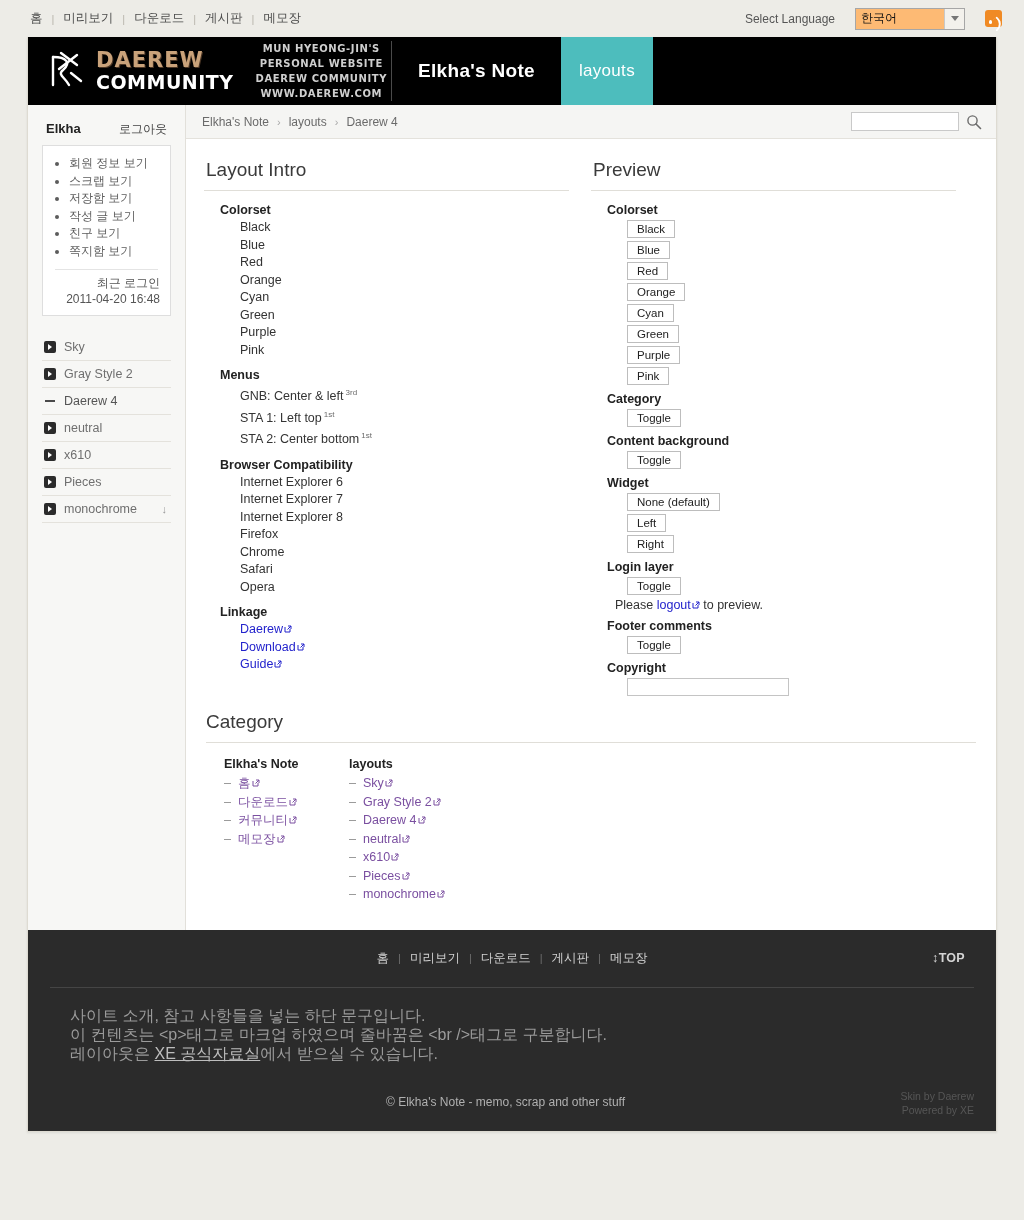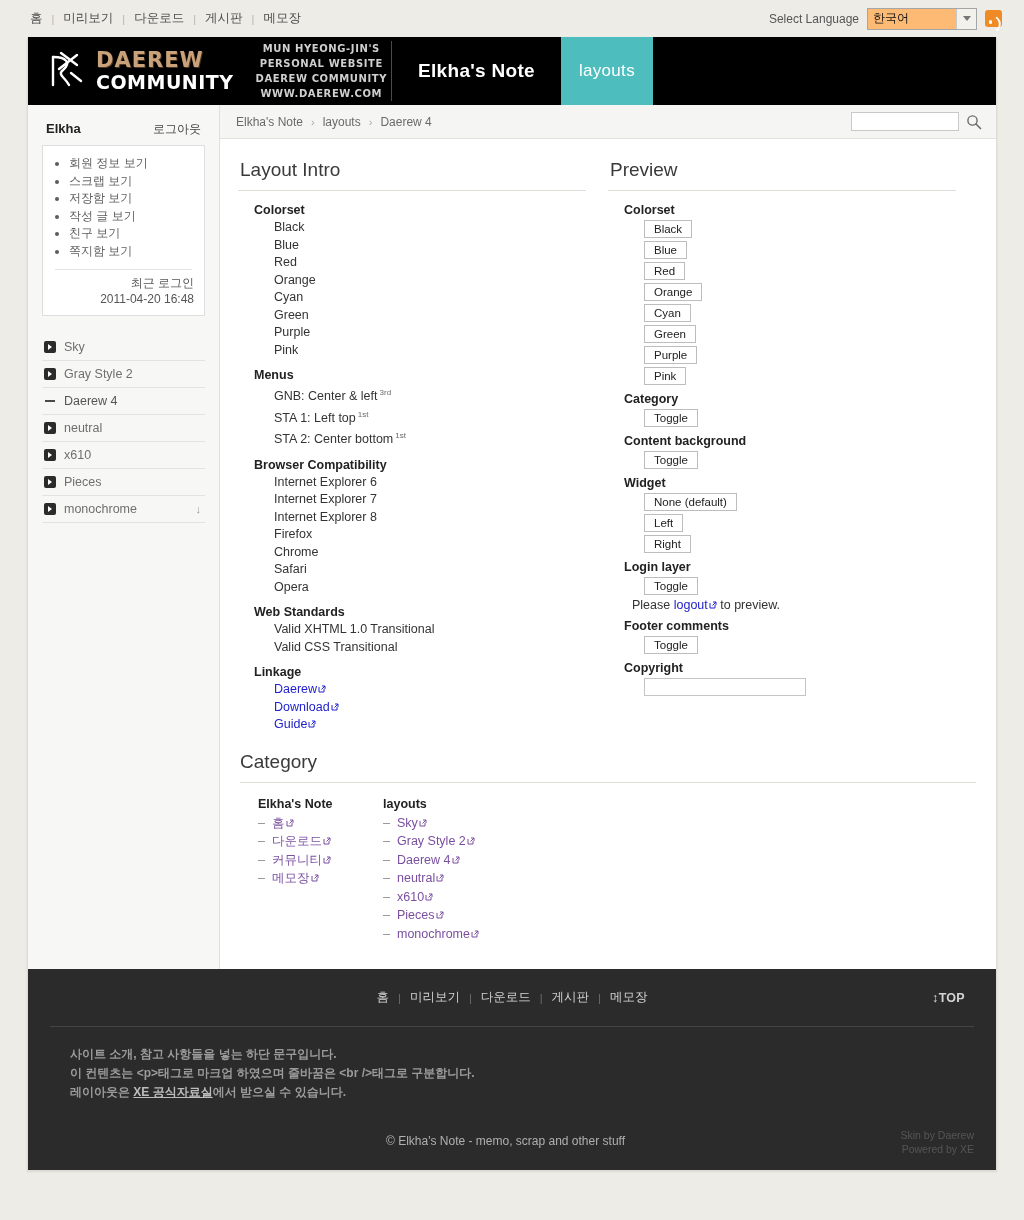--- a/index.html
+++ b/index.html
@@ -19,21 +19,21 @@
     padding: 0 22px 0 30px;
     background: #edece7;
   }
   .topnav { display: flex; align-items: center; gap: 0; }
   .topnav a {
     color: #4b4b4b; text-decoration: none; font-size: 12.5px;
     padding: 0 9px;
   }
   .topnav a:first-child { padding-left: 0; }
   .topnav .sep { color: #b9b6ad; font-size: 11px; }
-  .topright { margin-left: auto; display: flex; align-items: center; gap: 8px; }
+  .topright { margin-left: auto; display: flex; align-items: center; gap: 20px; }
   .lang-label { color: #555; font-size: 12px; }
   .lang-select {
     width: 110px; height: 22px; background: #fdba74;
     border: 1px solid #a6a6a6; display: flex; align-items: center;
     font-size: 12px; color: #111; padding-left: 5px; position: relative;
   }
   .lang-btn {
     position: absolute; right: 0; top: 0; bottom: 0; width: 20px;
     border-left: 1px solid #c8c8c8; background: #f3f1ec;
     display: flex; align-items: center; justify-content: center;
@@ -96,21 +96,21 @@
   }
   .tab-layouts {
     background: #4dbdbd; color: #fff; font-size: 17px;
     display: flex; align-items: center; justify-content: center;
     width: 92px; letter-spacing: .3px;
   }
 
   
   .body-wrap { display: flex; align-items: stretch; }
   .sidebar {
-    width: 192px; background: #f7f7f5; border-right: 1px solid #e2e0da;
+    width: 158px; background: #f7f7f5; border-right: 1px solid #e2e0da;
     padding: 16px 14px 20px 14px;
   }
   .content { flex: 1; background: #fff; }
 
   
   .user-head { display: flex; align-items: baseline; padding: 0 4px 7px 4px; }
   .user-name { font-weight: bold; font-size: 13px; color: #222; }
   .logout-link { margin-left: auto; font-size: 12px; color: #444; text-decoration: none; }
   .user-box { border: 1px solid #dedede; background: #fff; padding: 9px 10px 8px 10px; }
   .user-box ul { margin: 0; padding: 0 0 0 16px; list-style: disc; }
@@ -214,21 +214,21 @@
   .f-nav {
     height: 58px; display: flex; align-items: center; justify-content: center;
     position: relative; border-bottom: 1px solid #454545; margin: 0 22px;
   }
   .f-nav a { color: #d4d4d4; text-decoration: none; font-size: 12.5px; padding: 0 9px; }
   .f-nav .sep { color: #6d6d6d; font-size: 11px; }
   .f-top {
     position: absolute; right: 0; font-size: 10.5px; color: #cfcfcf;
     text-decoration: none; font-weight: bold; letter-spacing: .3px;
   }
-  .f-text { padding: 18px 22px 14px 42px; font-size: 12px; color: #9b9b9b; line-height: 19px; font-weight: bold; }
+  .f-text { padding: 18px 22px 14px 42px; font-size: 16px; color: #9b9b9b; line-height: 19px; }
   .f-text a { color: #bdbdbd; text-decoration: underline; }
   .f-bottom {
     display: flex; align-items: flex-end; padding: 14px 35px 18px 22px;
     position: relative; min-height: 54px;
   }
   .f-copy { margin: 0 auto; font-size: 12px; color: #b0b0b0; padding-bottom: 4px; }
   .f-credit {
     position: absolute; right: 22px; bottom: 14px; text-align: right;
     font-size: 10.5px; color: #565656; line-height: 14px;
   }
@@ -423,27 +423,20 @@
                 <li>Internet Explorer 6</li>
                 <li>Internet Explorer 7</li>
                 <li>Internet Explorer 8</li>
                 <li>Firefox</li>
                 <li>Chrome</li>
                 <li>Safari</li>
                 <li>Opera</li>
               </ul>
             </div>
 
-            <div class="grp">
-              <div class="grp-h">Web Standards</div>
-              <ul>
-                <li>Valid XHTML 1.0 Transitional</li>
-                <li>Valid CSS Transitional</li>
-              </ul>
-            </div>
 
             <div class="grp">
               <div class="grp-h">Linkage</div>
               <ul>
                 <li><a href="#">Daerew</a><span class="ext"><svg width="8" height="8" viewBox="0 0 8 8">
                         <path d="M1 2 L1 7 L6 7 L6 4" stroke="#2222cc" stroke-width="1" fill="none"></path>
                         <path d="M4 1 L7 1 L7 4" stroke="#2222cc" stroke-width="1" fill="none"></path>
                         <path d="M7 1 L3.5 4.5" stroke="#2222cc" stroke-width="1"></path>
                       </svg></span></li>
                 <li><a href="#">Download</a><span class="ext"><svg width="8" height="8" viewBox="0 0 8 8">

